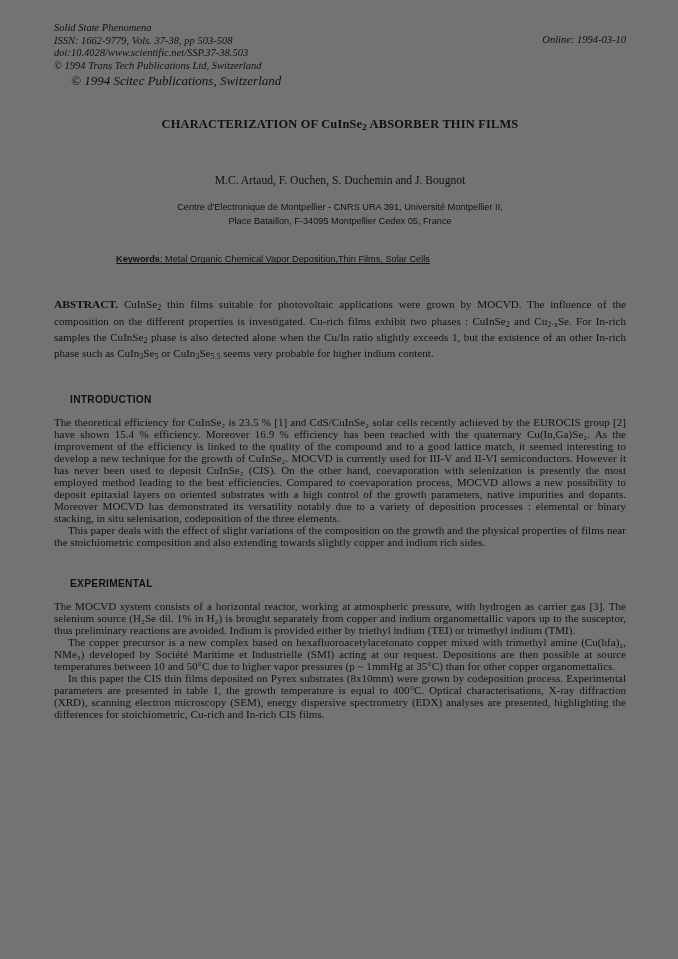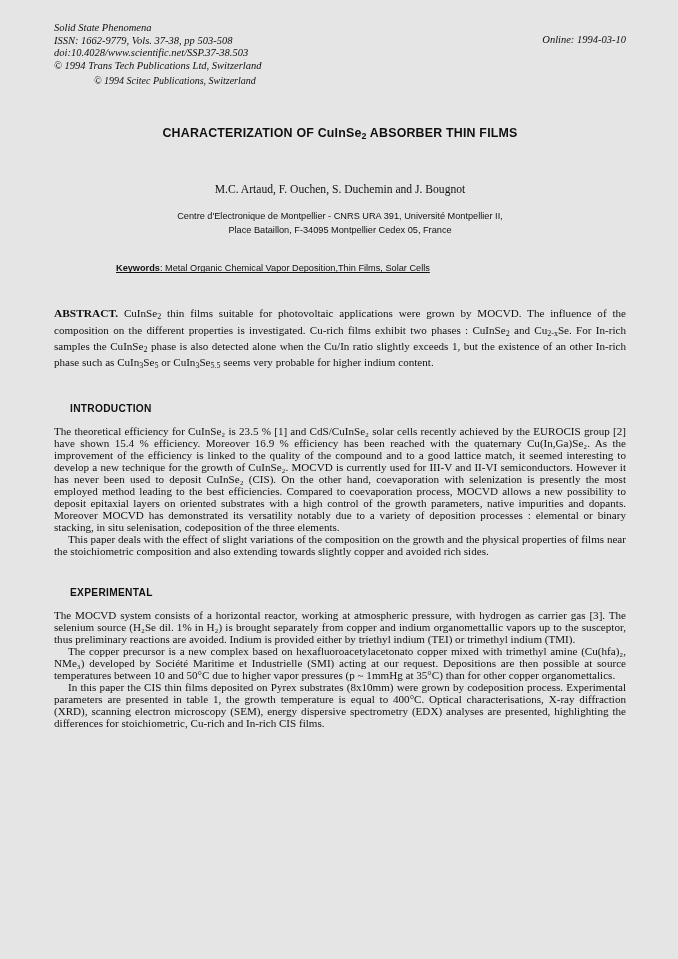--- a/index.html
+++ b/index.html
@@ -13,21 +13,21 @@
     font-family: "Liberation Serif", serif;
     color: #101010;
     position: relative;
     overflow: hidden;
   }
   .page {
     position: absolute;
     left: 0; top: 0;
     width: 678px;
     height: 959px;
-    background: #e5e5e5;
+    background: #737373;
   }
   .inner {
     position: absolute;
     left: 54px;
     top: 22px;
     width: 572px;
   }
 
   
   .masthead {
@@ -41,30 +41,30 @@
   }
   .online {
     position: absolute;
     right: 0;
     top: 12px;
     font-style: italic;
     font-size: 10.5px;
   }
   .pub {
     margin-top: 3px;
-    margin-left: 40px;
+    margin-left: 17px;
     font-style: italic;
-    font-size: 10px;
+    font-size: 13px;
   }
 
   
   .title {
-    margin-top: 37px;
+    margin-top: 28px;
     text-align: center;
-    font-family: Liberation Sans, sans-serif;
+    font-family: Liberation Serif, serif;
     font-weight: bold;
     font-size: 12.4px;
     line-height: 17px;
     letter-spacing: 0.2px;
   }
   sub { font-size: 0.72em; vertical-align: -0.28em; }
 
   .authors {
     margin-top: 38px;
     text-align: center;
@@ -150,21 +150,21 @@
     <div class="keywords">
       <span class="kw-label">Keywords</span><span>: Metal Organic Chemical Vapor Deposition,Thin Films, Solar Cells</span>
     </div>
 
     <div class="abstract">
       <span class="ab-label">ABSTRACT.</span><span> CuInSe</span><sub>2</sub><span> thin films suitable for photovoltaic applications were grown by MOCVD. The influence of the composition on the different properties is investigated. Cu-rich films exhibit two phases : CuInSe</span><sub>2</sub><span> and Cu</span><sub>2-x</sub><span>Se. For In-rich samples the CuInSe</span><sub>2</sub><span> phase is also detected alone when the Cu/In ratio slightly exceeds 1, but the existence of an other In-rich phase such as CuIn</span><sub>3</sub><span>Se</span><sub>5</sub><span> or CuIn</span><sub>3</sub><span>Se</span><sub>5.5</sub><span> seems very probable for higher indium content.</span>
     </div>
 
     <div class="sec-head">INTRODUCTION</div>
     <div class="para first">The theoretical efficiency for CuInSe₂ is 23.5 % [1] and CdS/CuInSe₂ solar cells recently achieved by the EUROCIS group [2] have shown 15.4 % efficiency. Moreover 16.9 % efficiency has been reached with the quaternary Cu(In,Ga)Se₂. As the improvement of the efficiency is linked to the quality of the compound and to a good lattice match, it seemed interesting to develop a new technique for the growth of CuInSe₂. MOCVD is currently used for III-V and II-VI semiconductors. However it has never been used to deposit CuInSe₂ (CIS). On the other hand, coevaporation with selenization is presently the most employed method leading to the best efficiencies. Compared to coevaporation process, MOCVD allows a new possibility to deposit epitaxial layers on oriented substrates with a high control of the growth parameters, native impurities and dopants. Moreover MOCVD has demonstrated its versatility notably due to a variety of deposition processes : elemental or binary stacking, in situ selenisation, codeposition of the three elements.</div>
-    <div class="para indent">This paper deals with the effect of slight variations of the composition on the growth and the physical properties of films near the stoichiometric composition and also extending towards slightly copper and avoided rich sides.</div>
+    <div class="para indent">This paper deals with the effect of slight variations of the composition on the growth and the physical properties of films near the stoichiometric composition and also extending towards slightly copper and indium rich sides.</div>
 
     <div class="sec-head">EXPERIMENTAL</div>
     <div class="para first">The MOCVD system consists of a horizontal reactor, working at atmospheric pressure, with hydrogen as carrier gas [3]. The selenium source (H₂Se dil. 1% in H₂) is brought separately  from copper and indium organomettallic vapors up to the susceptor, thus preliminary reactions are avoided. Indium is provided either by triethyl indium (TEI) or trimethyl indium (TMI).</div>
     <div class="para indent">The copper precursor is a new complex based on hexafluoroacetylacetonato copper mixed with trimethyl amine (Cu(hfa)₂, NMe₃) developed by Société Maritime et Industrielle (SMI) acting at our request. Depositions are then possible at source temperatures between 10 and 50°C due to higher vapor pressures (p ~ 1mmHg at 35°C) than for other copper organomettalics.</div>
     <div class="para indent">In this paper the CIS thin films deposited on Pyrex substrates (8x10mm) were grown by codeposition process. Experimental parameters are presented in table 1, the growth temperature is equal to 400°C. Optical characterisations, X-ray diffraction (XRD), scanning electron microscopy (SEM), energy dispersive spectrometry (EDX) analyses are presented, highlighting the differences for stoichiometric, Cu-rich and In-rich CIS films.</div>
 
   </div>
 </div>
 
 </body></html>

